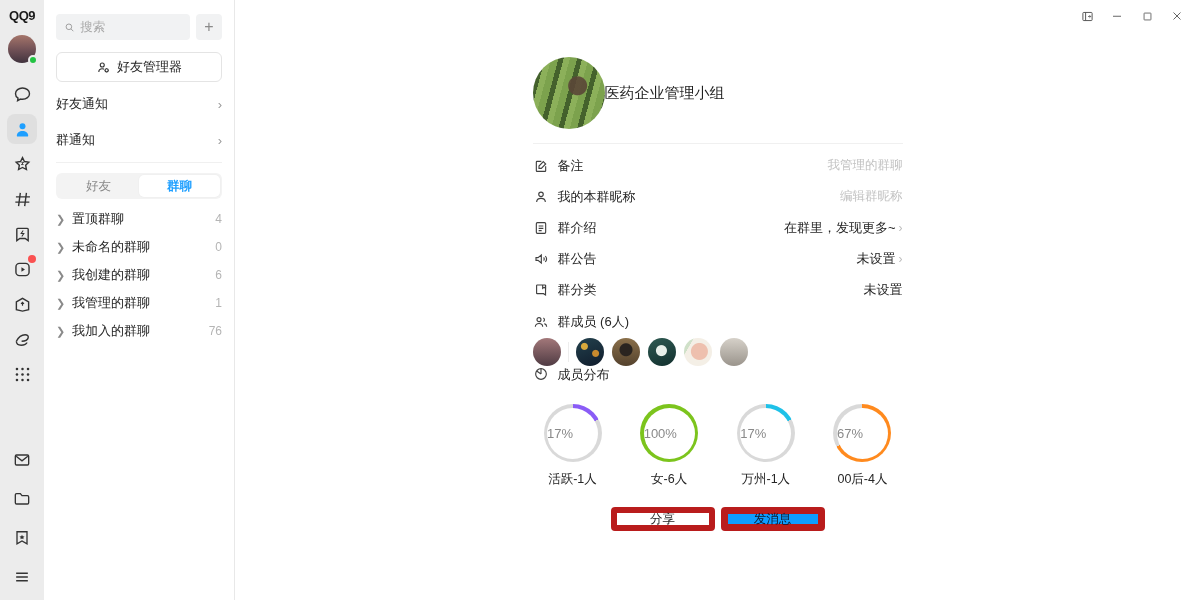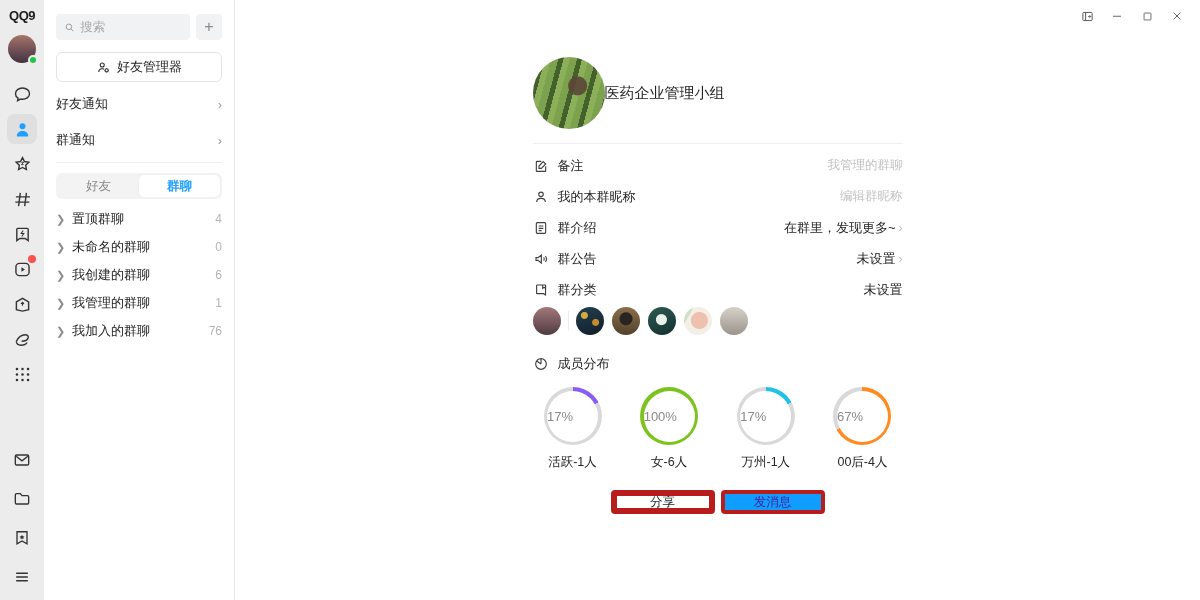--- a/index.html
+++ b/index.html
@@ -132,21 +132,21 @@
       linear-gradient(180deg,#8a6f4a,#54422d); }
   .mv4 { background:
       radial-gradient(circle at 48% 45%,#e8f0ea 0 5px,transparent 6px),
       linear-gradient(160deg,#2e5a52,#13302e); }
   .mv5 { background:
       radial-gradient(circle at 55% 48%,#eec0ae 0 8px,transparent 9px),
       linear-gradient(120deg,#cfe0c8 0 22%,#f4efe6 23% 100%); }
   .mv6 { background:linear-gradient(180deg,#d6d1c9,#9a948c); }
   .owner-sep { width:1px; height:20px; background:#ededed; margin:0 -1px; }
 
-  .dist-head { height:30px; display:flex; align-items:center; margin-top:14px; }
+  .dist-head { height:30px; display:flex; margin-top:0; }
   .dist-head .ric { width:16px; height:16px; margin-right:9px; }
   .donut-row { display:flex; justify-content:space-between; margin-top:8px; }
   .donut-cell { width:80px; display:flex; flex-direction:column; align-items:center; }
   .ring {
     width:58px; height:58px; border-radius:50%;
     display:flex; align-items:center; justify-content:center;
   }
   .hole {
     width:51px; height:51px; border-radius:50%; background:#fff;
     display:flex; align-items:center; justify-content:flex-start;
@@ -154,21 +154,21 @@
   .pct { font-size:13px; color:#8a8a8a; }
   .donut-label { margin-top:9px; font-size:12.5px; color:#262626; }
 
   .btn-row { display:flex; justify-content:center; gap:6px; margin-top:19px; }
   .btn {
     width:104px; height:24px; border-radius:4px; font-size:12.5px; cursor:pointer;
     display:flex; align-items:center; justify-content:center;
     font-family:"Liberation Sans","DejaVu Sans",sans-serif;
   }
   .btn-share { background:#fff; border:6px solid #b91c1c; color:#262626; }
-  .btn-send { background:#0f9dff; border:4px solid #b91c1c; color:#4c1d95; }
+  .btn-send { background:#0f9dff; border:7px solid #b91c1c; color:#0f172a; }
 </style>
 </head>
 <body>
 
 <div class="rail">
   <div class="logo">QQ9</div>
 
   <div class="rail-avatar-wrap">
     <div class="rail-avatar"></div>
     <div class="online-dot"></div>
@@ -410,20 +410,28 @@
             <path d="M14.5 4.5v5l2.1-1.5 2.2 1.5v-5"></path>
           </svg>
         <span class="rlabel">群分类</span>
         <span class="rvalue">
           <span>未设置</span>
         </span>
       </div>
     </div>
 
     <div class="members-block">
+      <div class="members-head">
+        <svg class="ric" viewBox="0 0 24 24" fill="none" stroke="#404040" stroke-width="1.7">
+            <circle cx="9" cy="8.5" r="3"></circle>
+            <path d="M3.5 19c0-3 2.4-4.8 5.5-4.8s5.5 1.8 5.5 4.8"></path>
+            <path d="M15.5 6a3 3 0 0 1 0 5.4M17 14.5c2.1.6 3.5 2.1 3.5 4.5"></path>
+          </svg>
+        <span>群成员 (6人)</span>
+      </div>
       <div class="member-strip">
         <div class="mv mv1"></div>
         <div class="owner-sep"></div>
         <div class="mv mv2"></div>
         <div class="mv mv3"></div>
         <div class="mv mv4"></div>
         <div class="mv mv5"></div>
         <div class="mv mv6"></div>
       </div>
     </div>

